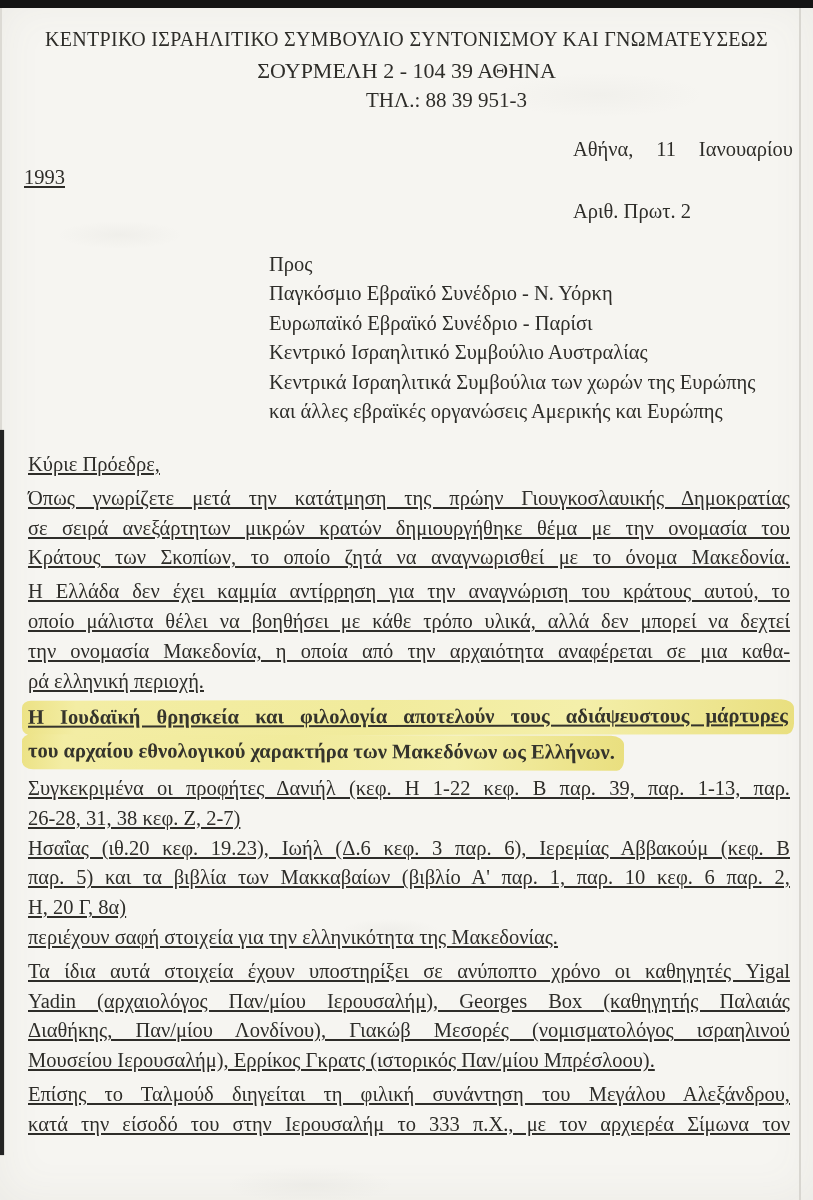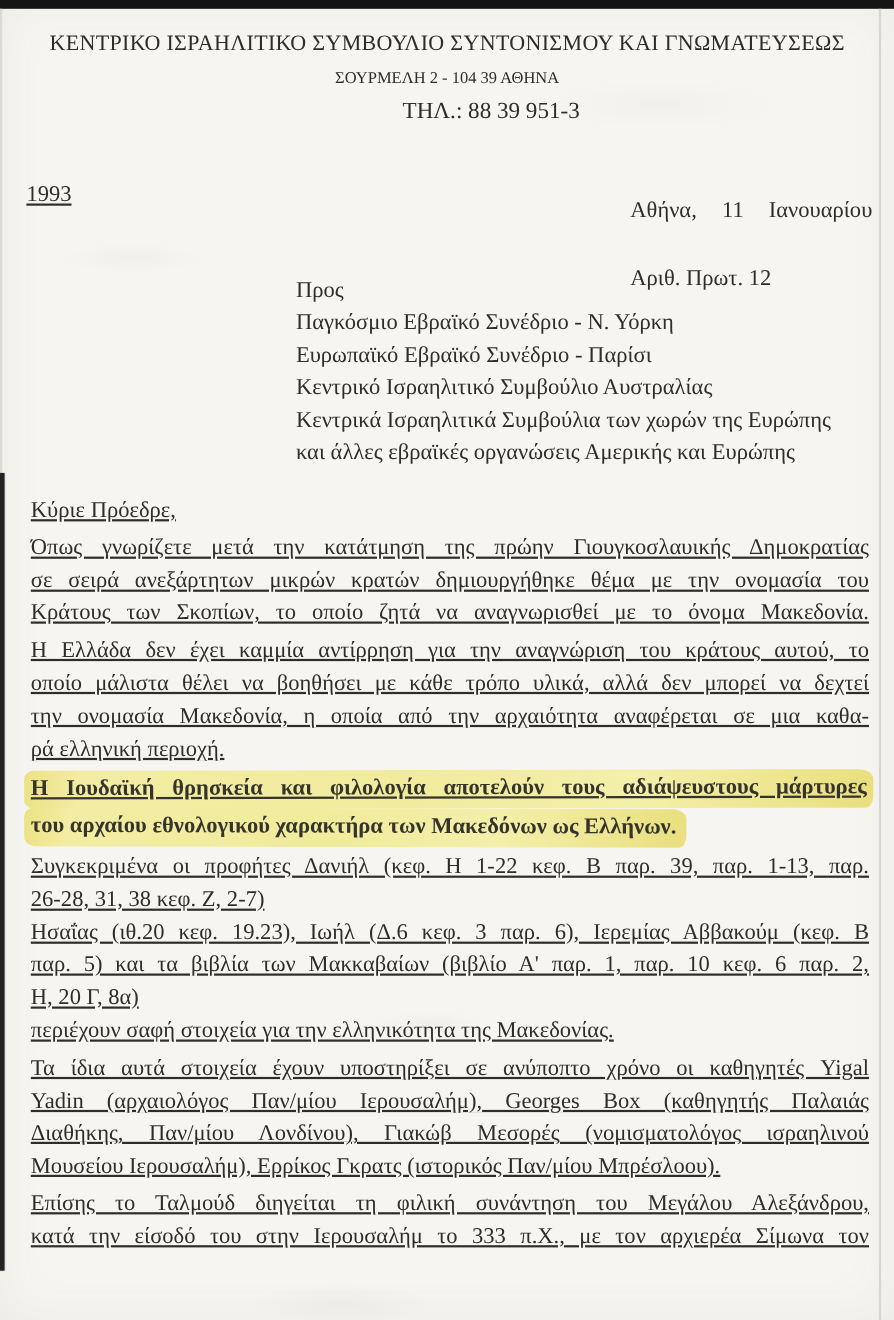--- a/index.html
+++ b/index.html
@@ -24,25 +24,25 @@
     font-family:"Liberation Serif","DejaVu Serif",serif;
     color:var(--ink-color);
   }
   .top-bar{position:absolute;left:0;top:0;width:100%;height:8px;background:var(--top-bar-color);}
   .left-edge-light{position:absolute;left:0;top:8px;width:2px;height:422px;background:#dcdad4;}
   .left-line{position:absolute;left:0;top:430px;width:3.5px;height:725px;background:#232323;box-shadow:0 0 1px #232323;}
   .right-line{position:absolute;left:799px;top:8px;width:2px;height:1192px;background:#d8d6d0;}
 
   .letterhead{position:absolute;left:0;top:24px;width:100%;text-align:center;}
   .letterhead .org{font-size:20px;letter-spacing:.3px;line-height:30px;white-space:nowrap;}
-  .letterhead .addr{font-size:15px;line-height:30px;margin-top:2px;}
+  .letterhead .addr{font-size:22px;line-height:30px;margin-top:2px;}
   .letterhead .phone{font-size:21px;line-height:28px;position:relative;left:40px;}
 
   .dateblock{position:absolute;left:573px;top:136px;width:220px;font-size:20.5px;}
-  .place-date{line-height:26px;margin-top:42px;}
+  .place-date{line-height:26px;}
   .protocol{margin-top:36px;line-height:26px;}
   .year{position:absolute;left:24px;top:166px;font-size:20.5px;text-decoration:underline;}
 
   .recipients{position:absolute;left:221px;top:250px;font-size:20.5px;line-height:29.4px;margin-left:48px;}
 
   .body{position:absolute;left:28px;top:450px;width:762px;font-size:20.5px;}
   .bline{line-height:29.8px;min-height:29.8px;text-decoration:underline;}
   .fill{text-align:justify;text-align-last:justify;}
   .para{margin-top:4px;}
   .salutation{margin-top:0;}
@@ -77,21 +77,21 @@
   <div class="right-line"></div>
 
   <header class="letterhead">
     <div class="org">ΚΕΝΤΡΙΚΟ ΙΣΡΑΗΛΙΤΙΚΟ ΣΥΜΒΟΥΛΙΟ ΣΥΝΤΟΝΙΣΜΟΥ ΚΑΙ ΓΝΩΜΑΤΕΥΣΕΩΣ</div>
     <div class="addr">ΣΟΥΡΜΕΛΗ 2 - 104 39 ΑΘΗΝΑ</div>
     <div class="phone">ΤΗΛ.: 88 39 951-3</div>
   </header>
 
   <div class="dateblock">
     <div class="place-date fill">Αθήνα, 11 Ιανουαρίου</div>
-    <div class="protocol">Αριθ. Πρωτ. 12</div>
+    <div class="protocol">Αριθ. Πρωτ. 2</div>
   </div>
   <div class="year">1993</div>
 
   <div class="recipients">
     <div class="rline">Προς</div>
     <div>
         <div class="rline">Παγκόσμιο Εβραϊκό Συνέδριο - Ν. Υόρκη</div>
         <div class="rline">Ευρωπαϊκό Εβραϊκό Συνέδριο - Παρίσι</div>
         <div class="rline">Κεντρικό Ισραηλιτικό Συμβούλιο Αυστραλίας</div>
         <div class="rline">Κεντρικά Ισραηλιτικά Συμβούλια των χωρών της Ευρώπης</div>

